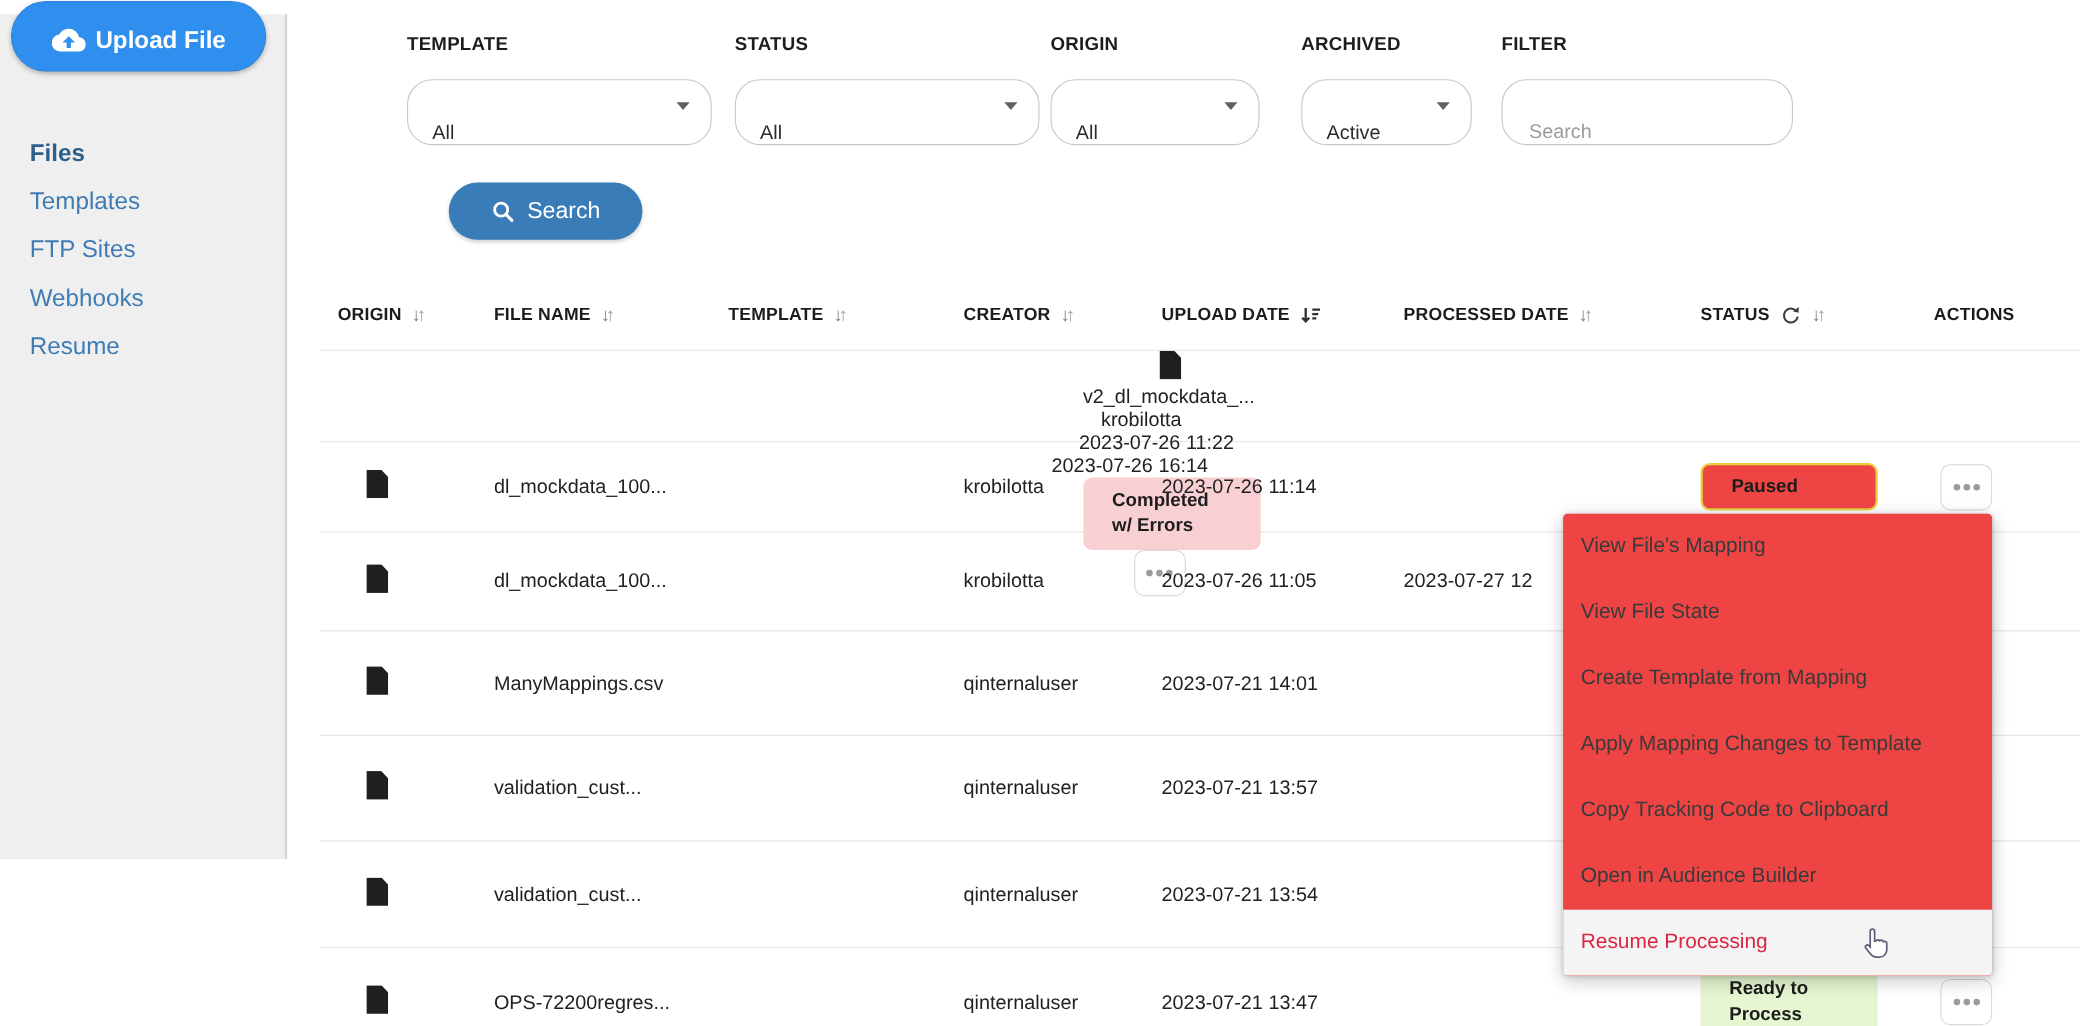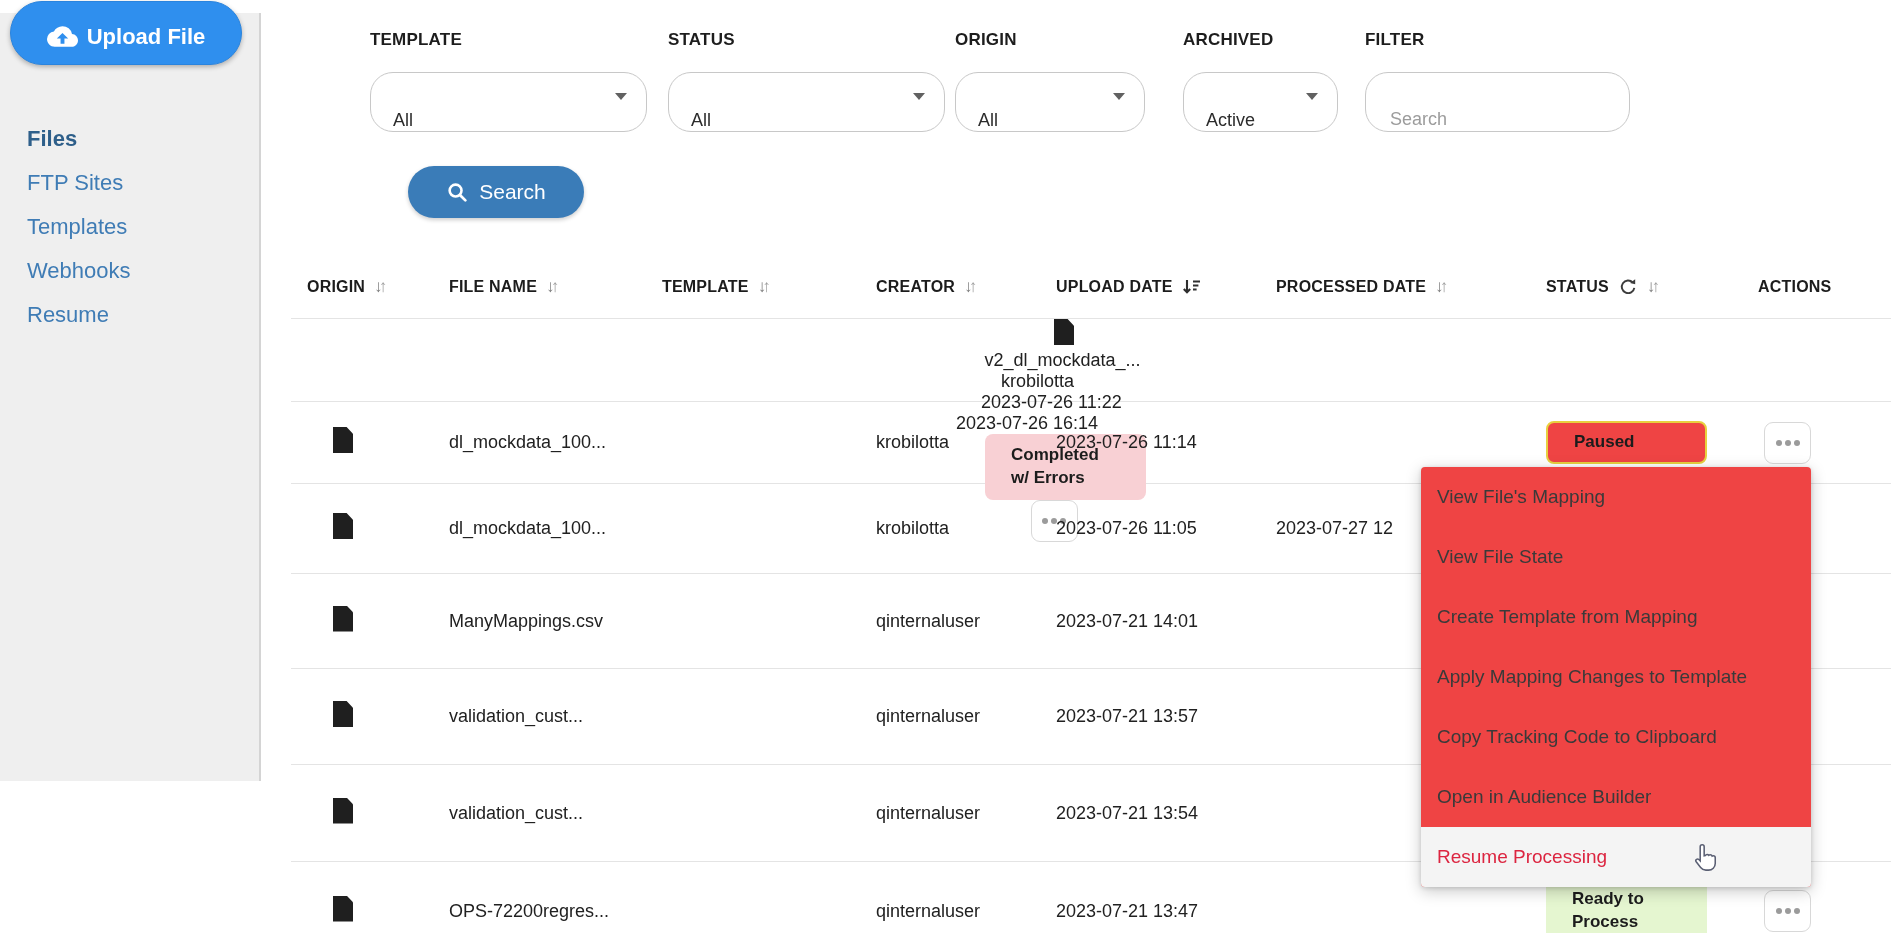--- a/index.html
+++ b/index.html
@@ -144,22 +144,22 @@
       <span style="display:flex;">
         <svg width="31" height="31" viewBox="0 0 24 24">
           <path fill="#ffffff" d="M19.35 10.04A7.49 7.49 0 0 0 12 4C9.11 4 6.6 5.64 5.35 8.04A5.994 5.994 0 0 0 0 14c0 3.31 2.69 6 6 6h13c2.76 0 5-2.24 5-5 0-2.64-2.05-4.78-4.65-4.96z"></path>
           <path fill="#2f8fee" d="M12 9.2 7.6 13.6h2.9V17.6h3v-4h2.9z"></path>
         </svg>
       </span>
       <span>Upload File</span>
     </button>
     <nav class="nav" id="nav">
         <div class="nav-item active">Files</div>
+        <div class="nav-item">Templates</div>
         <div class="nav-item">FTP Sites</div>
-        <div class="nav-item">Templates</div>
         <div class="nav-item">Webhooks</div>
         <div class="nav-item">Resume</div>
       </nav>
   </aside>
 
   <h1 class="page-title">Files</h1>
 
   <div class="fgroup fg-template">
     <div class="flabel">TEMPLATE</div>
     <div class="select">

